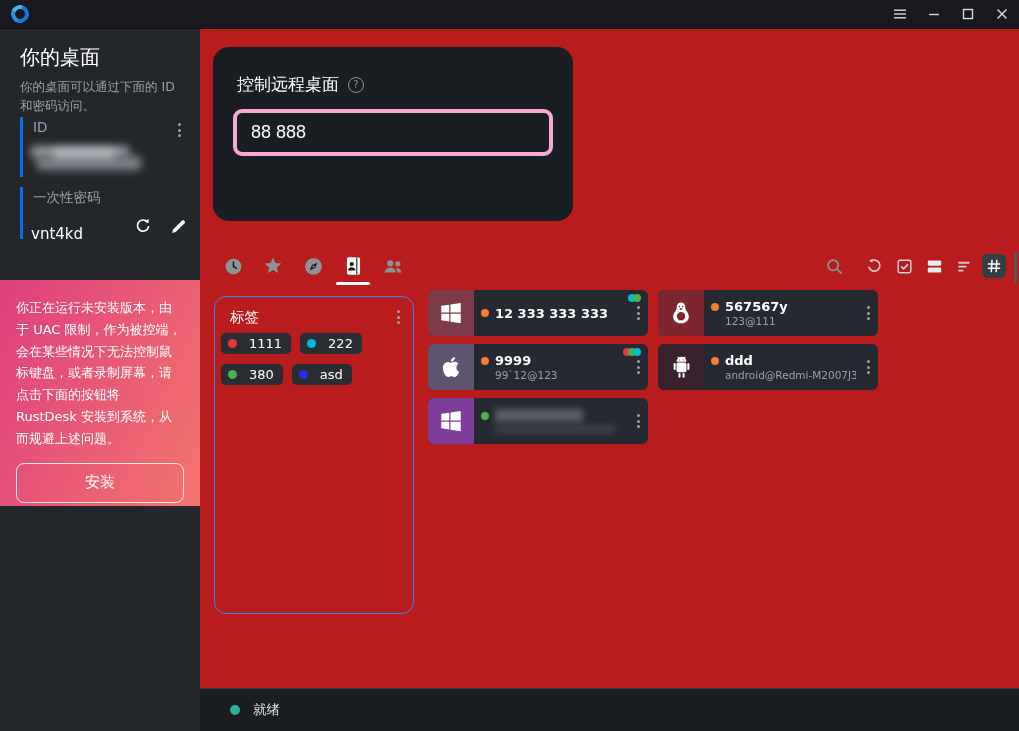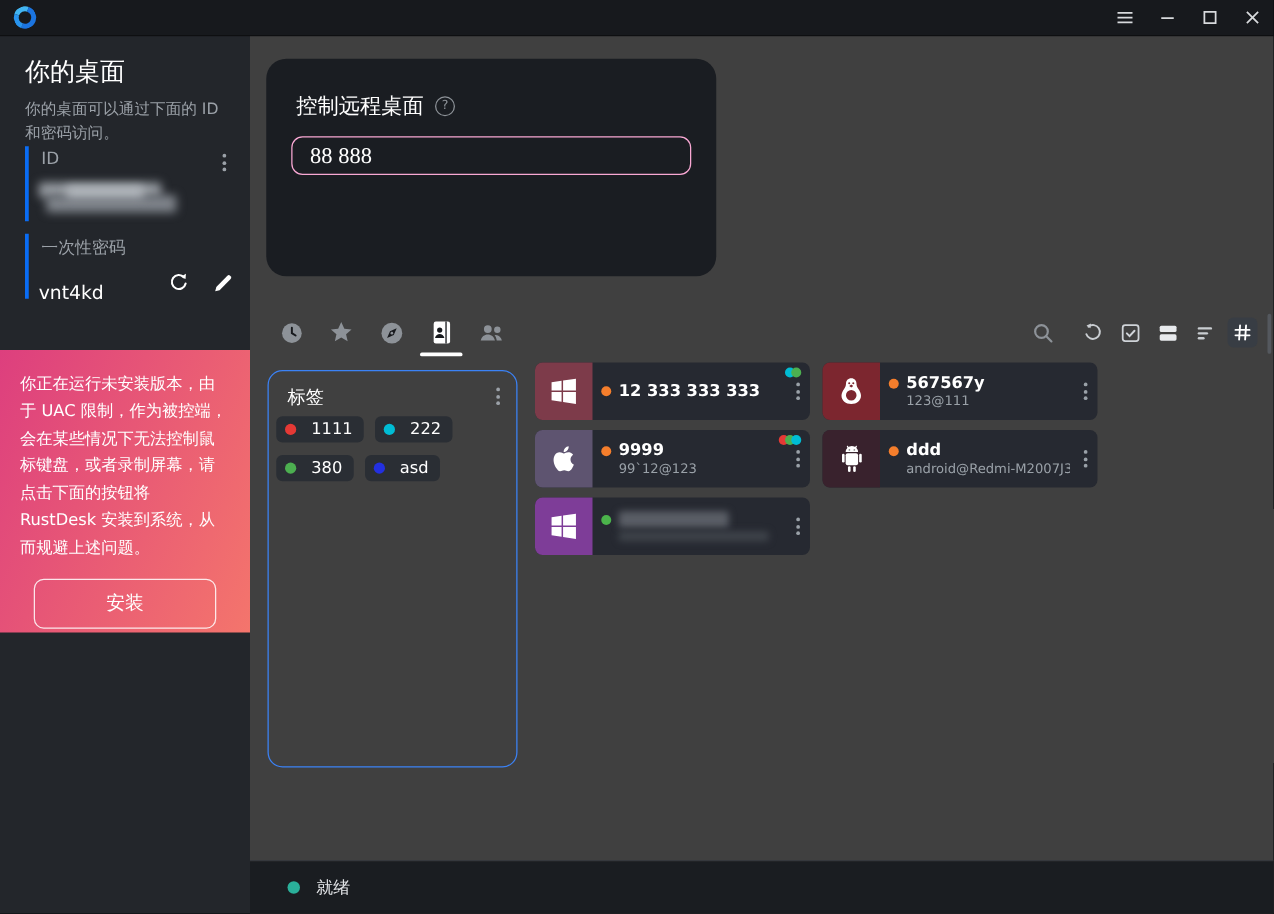--- a/index.html
+++ b/index.html
@@ -31,36 +31,36 @@
   .id-blur { position:absolute; left:8px; top:26px; width:112px; height:30px; }
   .id-blur i { position:absolute; filter:blur(4px); border-radius:2px; display:block; }
   .pw-row { position:absolute; left:8px; top:22px; right:0; display:flex; align-items:center; }
   .pw-value { font-size:15px; color:#fff;margin-top:16px; }
   .pw-icons { margin-left:auto; display:flex; gap:16px; align-items:center; }
   .pw-icons svg { display:block; cursor:pointer; }
 
   .warning { position:absolute; left:0; top:251px; width:200px; height:226px;
              padding:17px 16px 0 16px; color:#fff; }
   .warn-text { font-size:13px; line-height:1.68; }
-  .install-btn { display:block; margin:13px auto 0; width:146px; height:40px; background:transparent;
+  .install-btn { display:block; margin:13px auto 0; width:168px; height:40px; background:transparent;
                  border:1px solid rgba(255,255,255,.85); border-radius:8px; color:#fff; font-size:15px;
                  font-family:inherit; cursor:pointer; }
 
   
-  .main { position:absolute; left:200px; top:29px; right:0; bottom:0; background:#404040; }
+  .main { position:absolute; left:200px; top:29px; right:0; bottom:0; background:#b91c1c; }
 
   .connect-card { position:absolute; left:13px; top:18px; width:360px; height:174px;
                   background:#1a1d22; border-radius:16px; }
   .cc-title-row { position:absolute; left:24px; top:26px; display:flex; align-items:center; gap:9px; }
   .cc-title { font-size:17px; color:#fff; }
   .help-circle { width:16px; height:16px; border:1.4px solid #8d9298; border-radius:50%;
                  color:#8d9298; font-size:10px; display:flex; align-items:center; justify-content:center; }
-  .cc-input { position:absolute; left:20px; top:62px; width:320px; height:31px; background:transparent;
-              border:1px solid #f9a8d4; border-radius:9px; color:#fff; font-size:18px; padding:0 14px;
-              font-family:Liberation Serif, serif; outline:none; }
+  .cc-input { position:absolute; left:20px; top:62px; width:320px; height:47px; background:transparent;
+              border:4px solid #f9a8d4; border-radius:9px; color:#fff; font-size:18px; padding:0 14px;
+              font-family:Liberation Sans, sans-serif; outline:none; }
   .cc-btns { position:absolute; right:20px; top:128px; display:flex; gap:17px; }
   .btn-outline { background:transparent; border:1px solid #fff; border-radius:5px; color:#fff;
                  font-size:13px; padding:4px 13px; font-family:inherit; cursor:pointer; }
   .btn-fill { border:none; border-radius:5px; color:#fff; font-size:13px; padding:4px 20px;
               font-family:inherit; cursor:pointer; }
 
   .toolbar { position:absolute; left:13px; right:13px; top:219px; height:36px; display:flex; align-items:center; }
   .tabs { display:flex; gap:16px; padding-left:8px; }
   .tab { position:relative; width:24px; height:30px; display:flex; align-items:center; justify-content:center; cursor:pointer; }
   .tab-underline { position:absolute; bottom:-4px; left:50%; transform:translateX(-50%);

